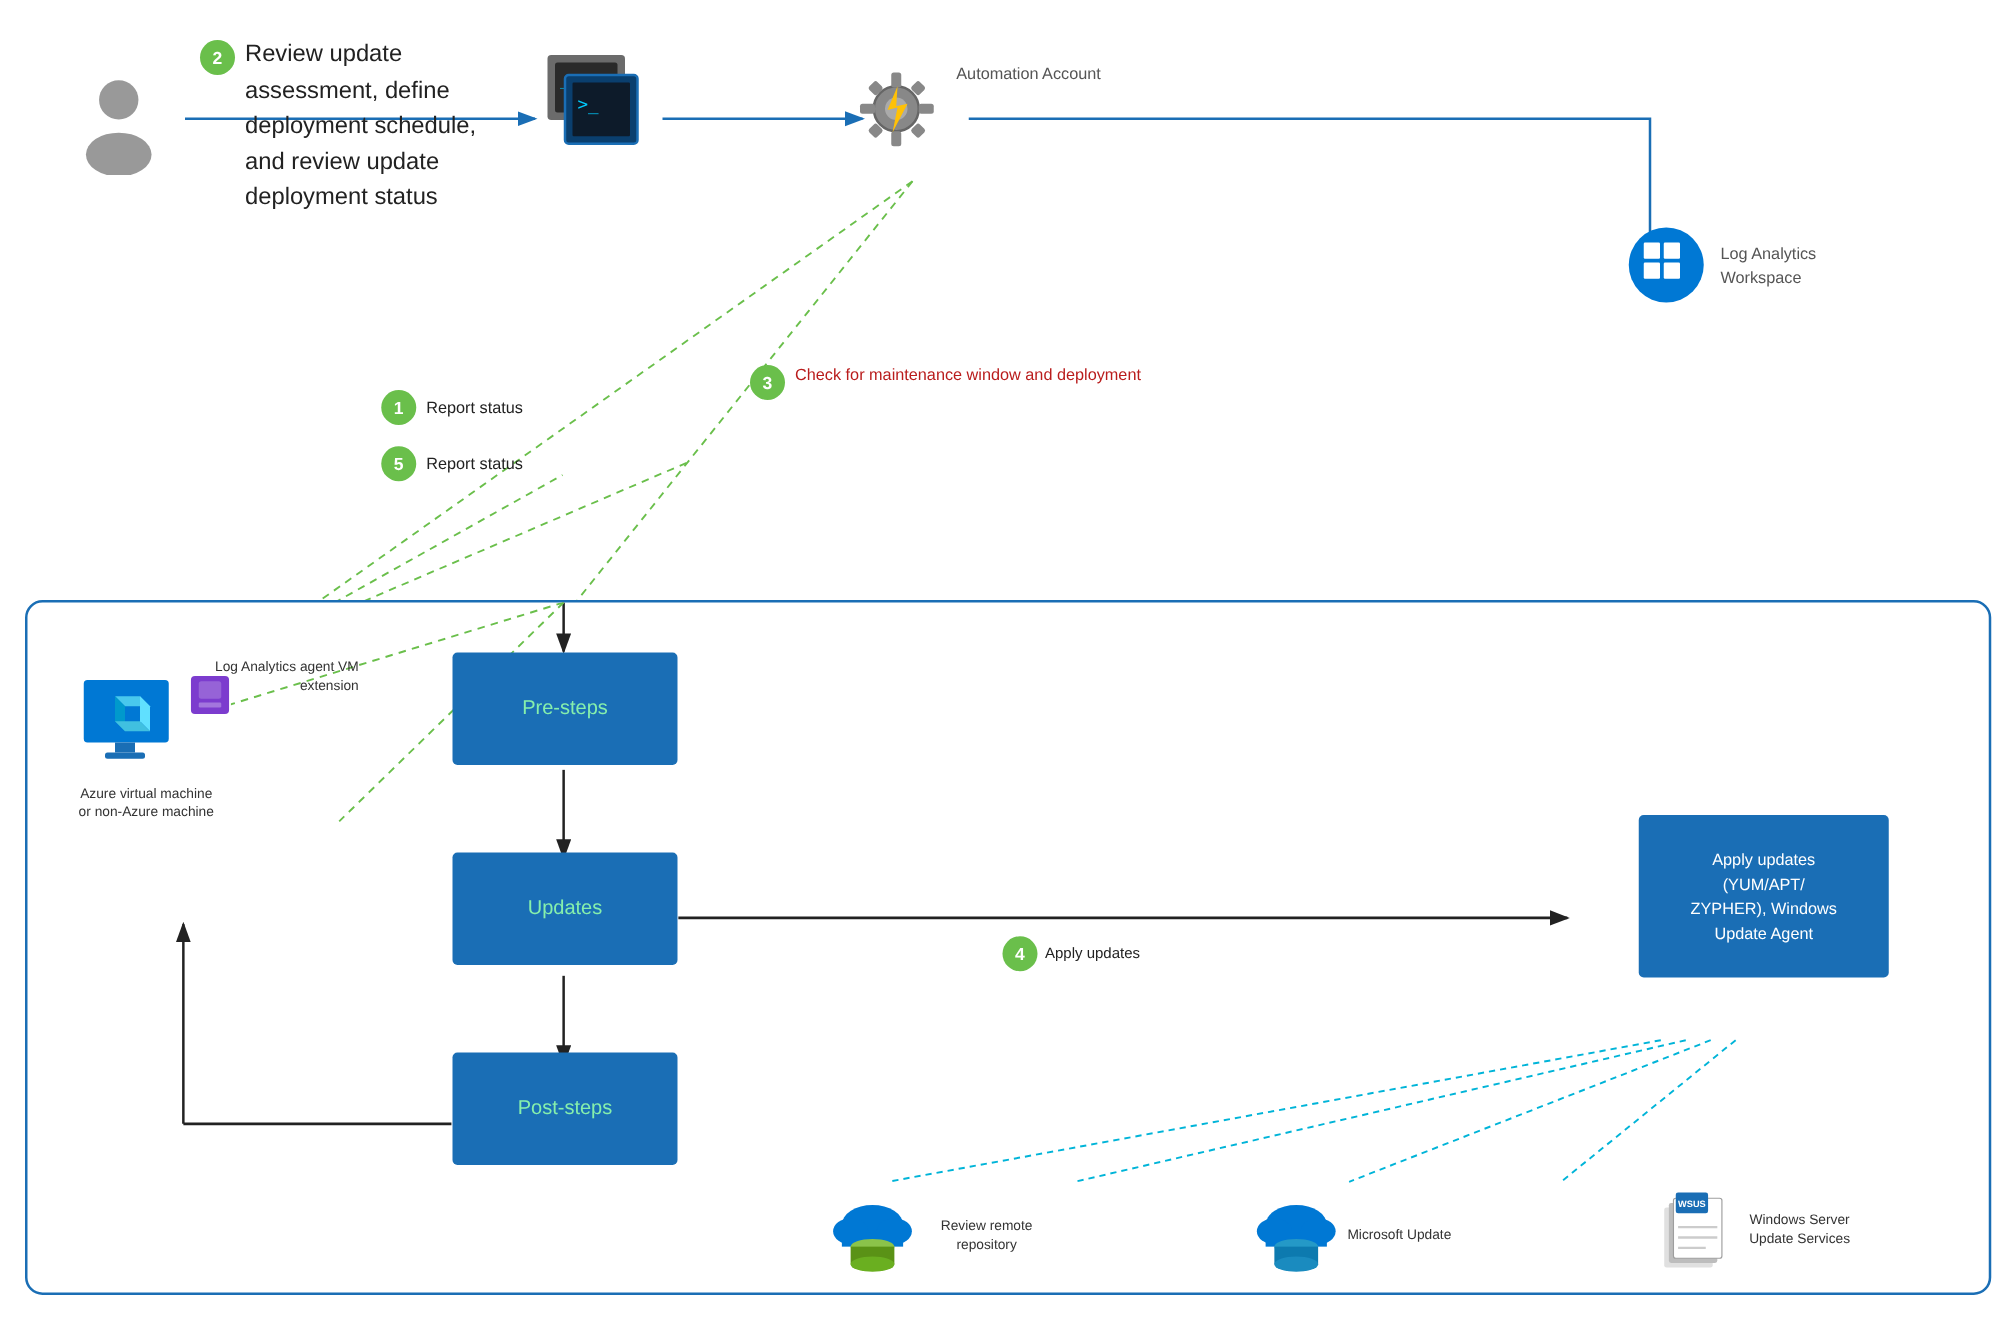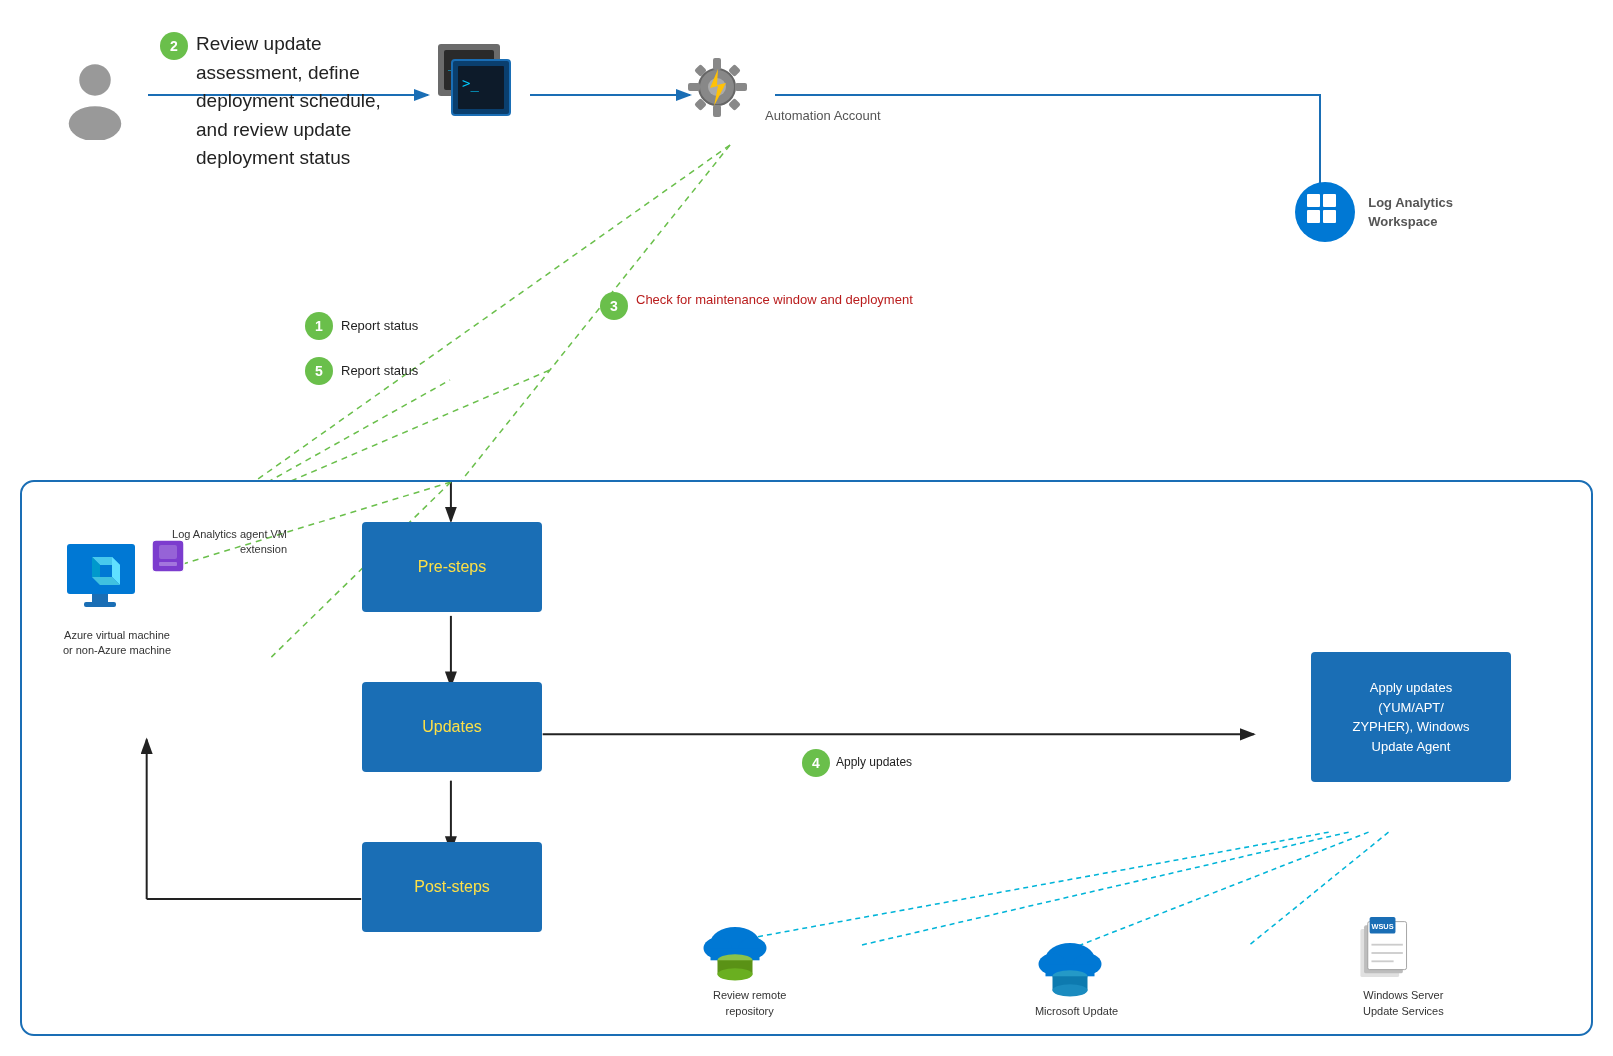--- a/index.html
+++ b/index.html
@@ -63,33 +63,32 @@
       left: 430px;
       top: 40px;
     }
 
     
     .automation-wrap {
       position: absolute;
       left: 680px;
       top: 50px;
       display: flex;
-      align-items: flex-end;
+      align-items: flex-start;
       gap: 10px;
     }
 
     
     .law-wrap {
       position: absolute;
       right: 160px;
       top: 180px;
       display: flex;
       align-items: center;
       gap: 10px;
-      font-weight: bold;
     }
 
     
     .step1-wrap {
       position: absolute;
       left: 305px;
       top: 310px;
       display: flex;
       align-items: center;
       gap: 8px;
@@ -174,21 +173,21 @@
       max-width: 110px;
       line-height: 1.4;
       margin-top: 4px;
       text-align: center;
     }
 
     
     .process-box {
       position: absolute;
       background: #1a6eb5;
-      color: #fde047;
+      color: #86efac;
       font-size: 16px;
       font-weight: 500;
       border-radius: 4px;
       display: flex;
       align-items: center;
       justify-content: center;
       text-align: center;
       width: 180px;
       height: 90px;
     }
@@ -231,21 +230,22 @@
       position: absolute;
       bottom: 20px;
       left: 580px;
       right: 20px;
       display: flex;
       justify-content: space-around;
       align-items: flex-end;
     }
     .repo-item {
       display: flex;
-      flex-direction: column;
+      flex-direction: row;
+      align-items: center;
       gap: 6px;
     }
     .repo-label {
       font-size: 11px;
       color: #333;
       text-align: center;
       max-width: 100px;
       line-height: 1.4;
     }
 

